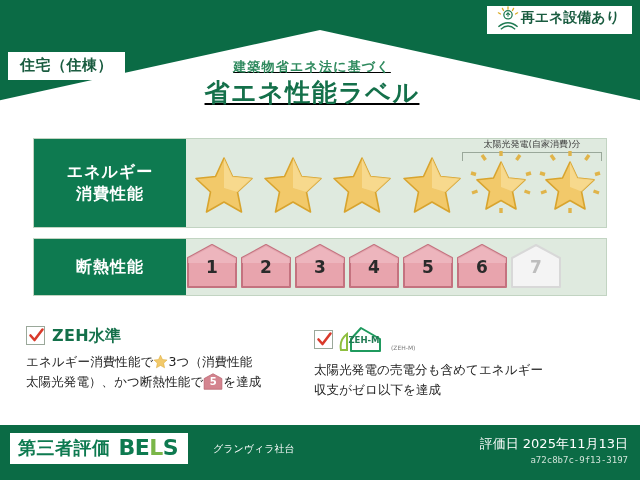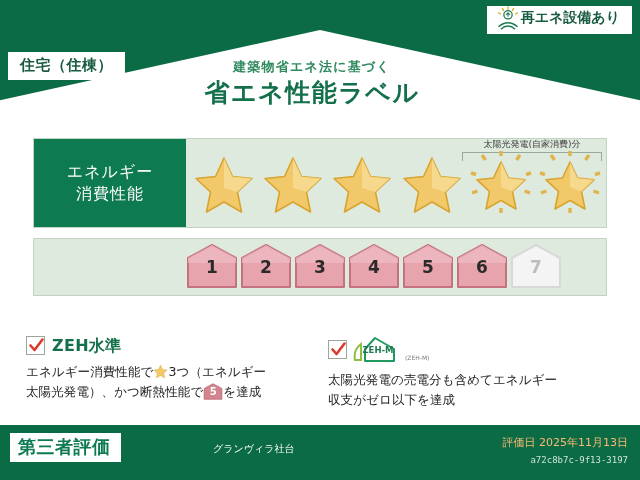--- a/index.html
+++ b/index.html
@@ -39,20 +39,21 @@
     position: absolute; left: 0; top: 30px;
     width: 640px; height: 395px;
     background: #ffffff;
     clip-path: polygon(0% 17.8%, 50% 0%, 100% 17.8%, 100% 100%, 0% 100%);
   }
 
   
   .title-wrap {
     position: absolute; left: 0; top: 59px; width: 624px;
     text-align: center;
+    text-decoration: underline;
   }
   .title-sub {
     font-size: 13px; font-weight: bold; color: #2f8a5e;
     letter-spacing: 1.2px; line-height: 1.2;
   }
   .title-main {
     margin-top: 4px;
     font-size: 25px; font-weight: bold; color: #14704a;
     letter-spacing: 1.5px; line-height: 1.15;
   }
@@ -65,21 +66,21 @@
     border: 1px solid #c2d4c2;
     position: relative;
     margin-bottom: 10px;
   }
   .metric-label {
     flex: 0 0 152px;
     background: #0e7a50;
     color: #ffffff;
     display: flex; flex-direction: column;
     align-items: center; justify-content: center;
-    font-size: 16px; font-weight: normal;
+    font-size: 16px; font-weight: bold;
     letter-spacing: 1px; line-height: 1.35;
   }
   .metric-label span { display: block; }
   .metric-body { flex: 1 1 auto; position: relative; }
 
   
   .row-energy .metric-body { height: 88px; padding-left: 24px; }
   .stars {
     position: absolute; left: 6px; top: 8px;
     width: 410px; height: 74px;
@@ -113,22 +114,22 @@
   .house-svg { width: 52px; height: 46px; display: block; }
   .house-num {
     position: absolute; left: 0; top: 16px; width: 52px;
     text-align: center; font-size: 17px; font-weight: bold;
     color: #2a2a2a; line-height: 1;
   }
   .house-cell.off .house-num { color: #bdbdbd; }
 
   
   .criteria {
-    position: absolute; left: 26px; top: 336px;
-    width: 592px; display: flex; gap: 14px;
+    position: absolute; left: 26px; top: 326px;
+    width: 592px; display: flex; gap: 0;
   }
   .crit-col { width: 288px; }
   .crit-head {
     display: flex; align-items: center; gap: 7px;
     margin-bottom: 7px; position: relative;
   }
   .checkbox {
     width: 19px; height: 19px; flex: 0 0 auto;
     border: 1px solid #9aa89a; background: #fff;
     position: relative;
@@ -174,21 +175,21 @@
     letter-spacing: -0.5px; font-family: "DejaVu Sans", sans-serif;
   }
   .bels-logo .d { color: #0e7a50; }
   .bels-logo .l { color: #7ab648; }
   .company {
     position: absolute; left: 213px; top: 18px;
     color: #ffffff; font-size: 10px; line-height: 1.1;
   }
   .eval-date {
     position: absolute; right: 12px; top: 11px;
-    color: #fdba74; font-size: 11px; line-height: 1.2;
+    color: #ffffff; font-size: 13px; line-height: 1.2;
   }
   .eval-id {
     position: absolute; right: 12px; top: 30px;
     color: #cfe3d8; font-size: 9px; text-align: right;
     font-family: "DejaVu Sans Mono", monospace; line-height: 1.2;
   }
 </style>
 </head>
 <body>
 
@@ -302,20 +303,23 @@
                 <line x1="32" y1="62" x2="32" y2="57"></line>
               </g>
             </svg>
           </div>
 
         </div>
       </div>
     </div>
 
     <div class="metric-row row-insul">
+      <div class="metric-label">
+        <span>断熱性能</span>
+      </div>
       <div class="metric-body"></div>
 
       <div class="houses">
 
         <div class="house-cell on">
           <svg class="house-svg" viewBox="0 0 52 46">
             <path d="M26 2 L50 15 L50 44 L2 44 L2 15 Z" fill="#e8a4ad" stroke="#c4727f" stroke-width="2" stroke-linejoin="round"></path>
             <path d="M26 2 L50 15 L50 20 L2 20 L2 15 Z" fill="#f0bcc3" opacity="0.7"></path>
           </svg>
           <div class="house-num">1</div>
@@ -378,21 +382,21 @@
       <div class="crit-head">
         <span class="checkbox">
           <svg viewBox="0 0 17 17">
             <path d="M2.5 8.5 L6.5 13 L14.5 2.5" fill="none" stroke="#d93a2b" stroke-width="2.6" stroke-linecap="round" stroke-linejoin="round"></path>
           </svg>
         </span>
         <span class="crit-title">ZEH水準</span>
       </div>
       <div class="crit-text"><span>エネルギー消費性能で</span><svg class="inline-star" viewBox="0 0 64 62">
             <path d="M32 4 L40.5 22.5 L60 24.5 L45.5 38 L49.5 58 L32 48 L14.5 58 L18.5 38 L4 24.5 L23.5 22.5 Z" fill="#f2c96a" stroke="#d8a42e" stroke-width="2"></path>
-          </svg><span>3つ（エネルギー</span><br><span>太陽光発電）、かつ断熱性能で</span><span class="inline-house"><svg viewBox="0 0 52 46">
+          </svg><span>3つ（消費性能</span><br><span>太陽光発電）、かつ断熱性能で</span><span class="inline-house"><svg viewBox="0 0 52 46">
               <path d="M26 2 L50 15 L50 44 L2 44 L2 15 Z" fill="#d4848f" stroke="#b9636f" stroke-width="2" stroke-linejoin="round"></path>
             </svg><b>5</b></span><span>を達成</span></div>
     </div>
 
     <div class="crit-col">
       <div class="crit-head">
         <span class="checkbox">
           <svg viewBox="0 0 17 17">
             <path d="M2.5 8.5 L6.5 13 L14.5 2.5" fill="none" stroke="#d93a2b" stroke-width="2.6" stroke-linecap="round" stroke-linejoin="round"></path>
           </svg>
@@ -407,19 +411,20 @@
       <div class="crit-text">
         <span>太陽光発電の売電分も含めてエネルギー</span><br>
         <span>収支がゼロ以下を達成</span>
       </div>
     </div>
   </div>
 
   <div class="footer">
     <div class="bels-box">
       <span class="bels-jp">第三者評価</span>
+      <span class="bels-logo"><span class="d">BE</span><span class="l">L</span><span class="d">S</span></span>
     </div>
     <div class="company">グランヴィラ社台</div>
     <div class="eval-date">評価日 2025年11月13日</div>
     <div class="eval-id">a72c8b7c-9f13-3197</div>
   </div>
 
 </div>
 
 </body></html>

